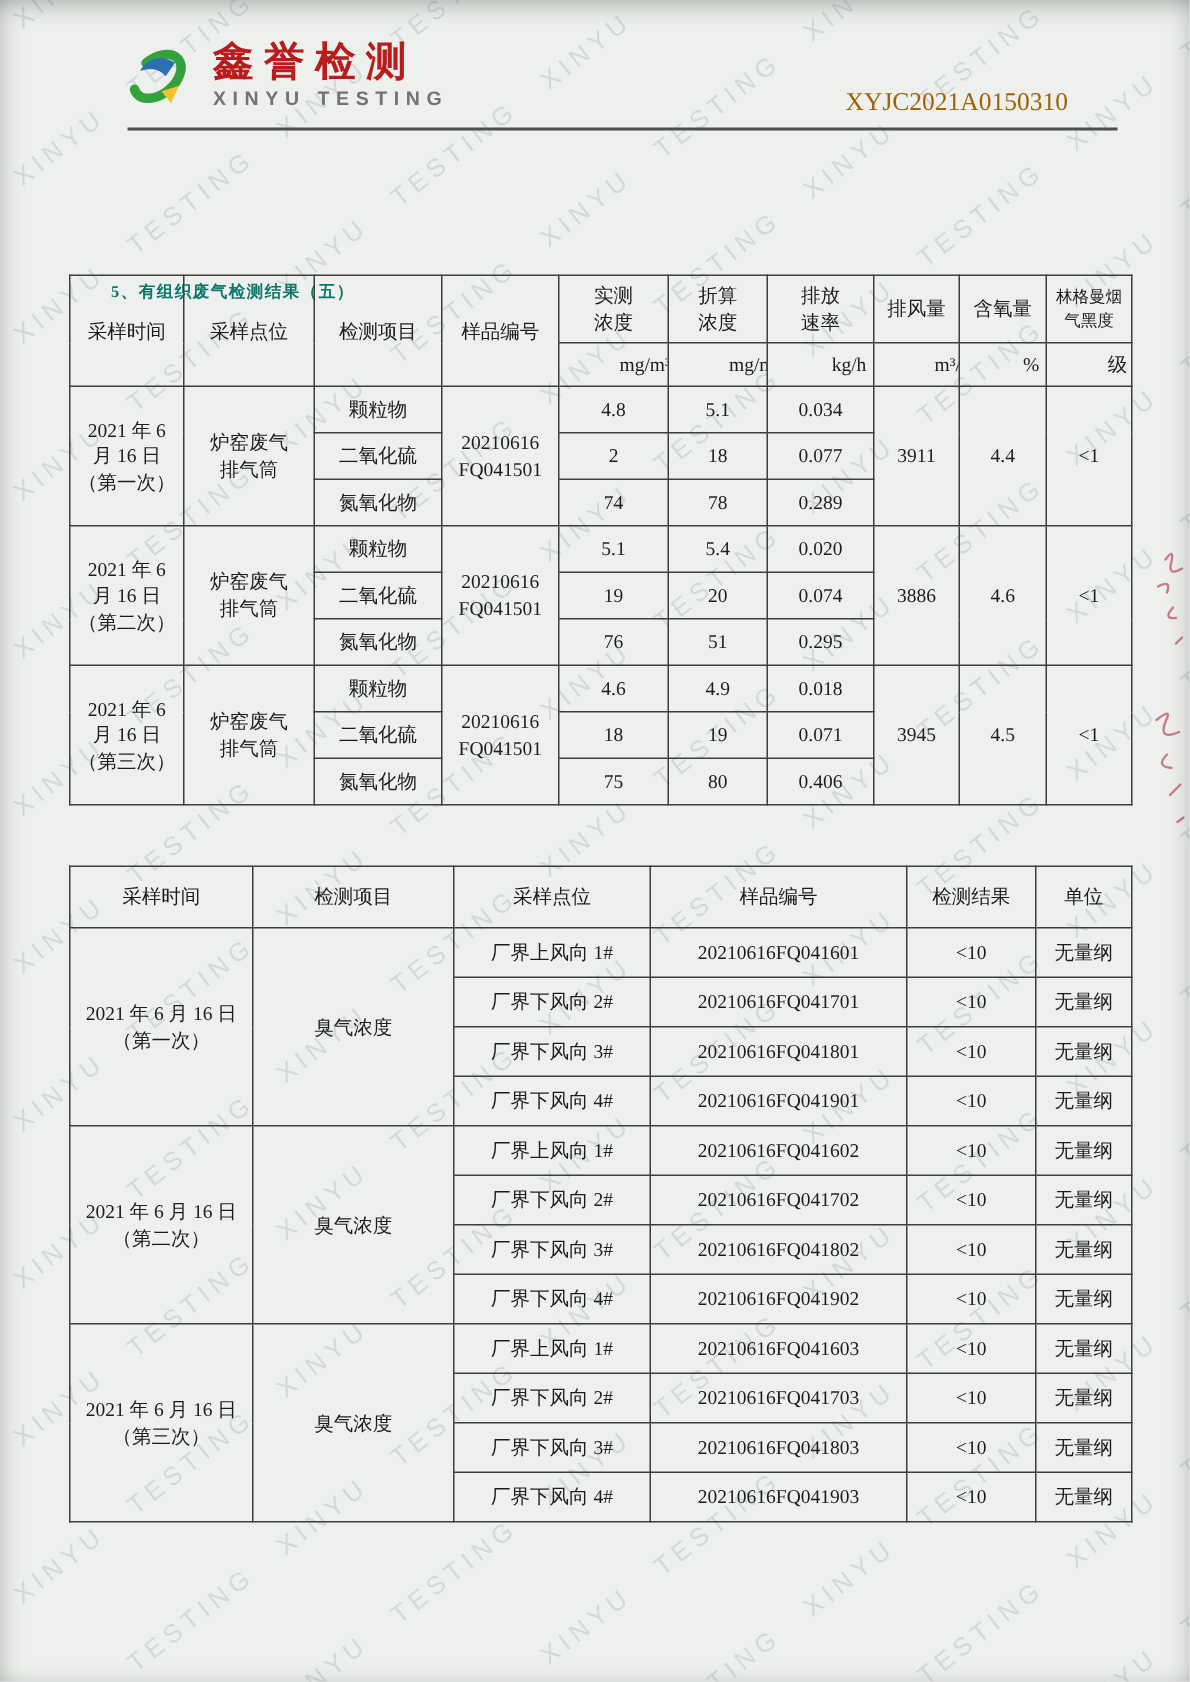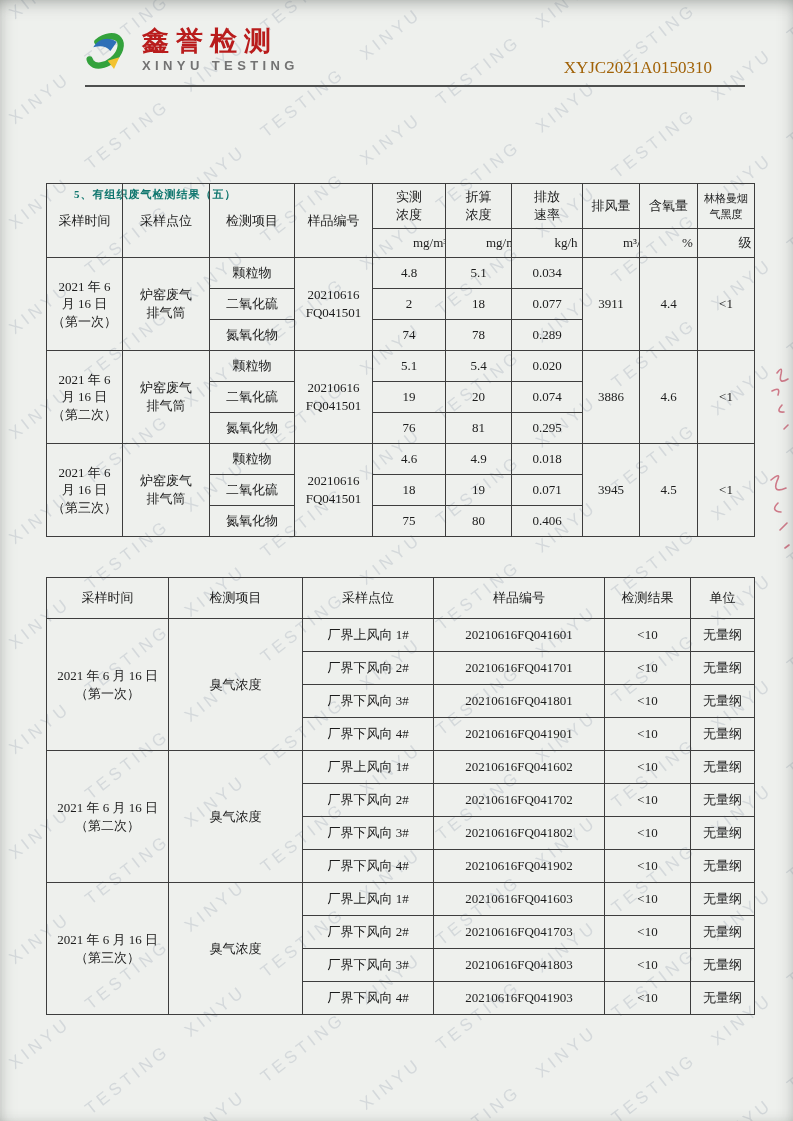--- a/index.html
+++ b/index.html
@@ -198,21 +198,21 @@
       </tr>
       <tr class="d">
         <td>二氧化硫</td>
         <td>19</td>
         <td>20</td>
         <td>0.074</td>
       </tr>
       <tr class="d">
         <td>氮氧化物</td>
         <td>76</td>
-        <td>81</td>
+        <td>51</td>
         <td>0.295</td>
       </tr>
 
       <tr class="d">
         <td rowspan="3">2021 年 6
 月 16 日
 （第三次）</td>
         <td rowspan="3">炉窑废气
 排气筒</td>
         <td>颗粒物</td>

